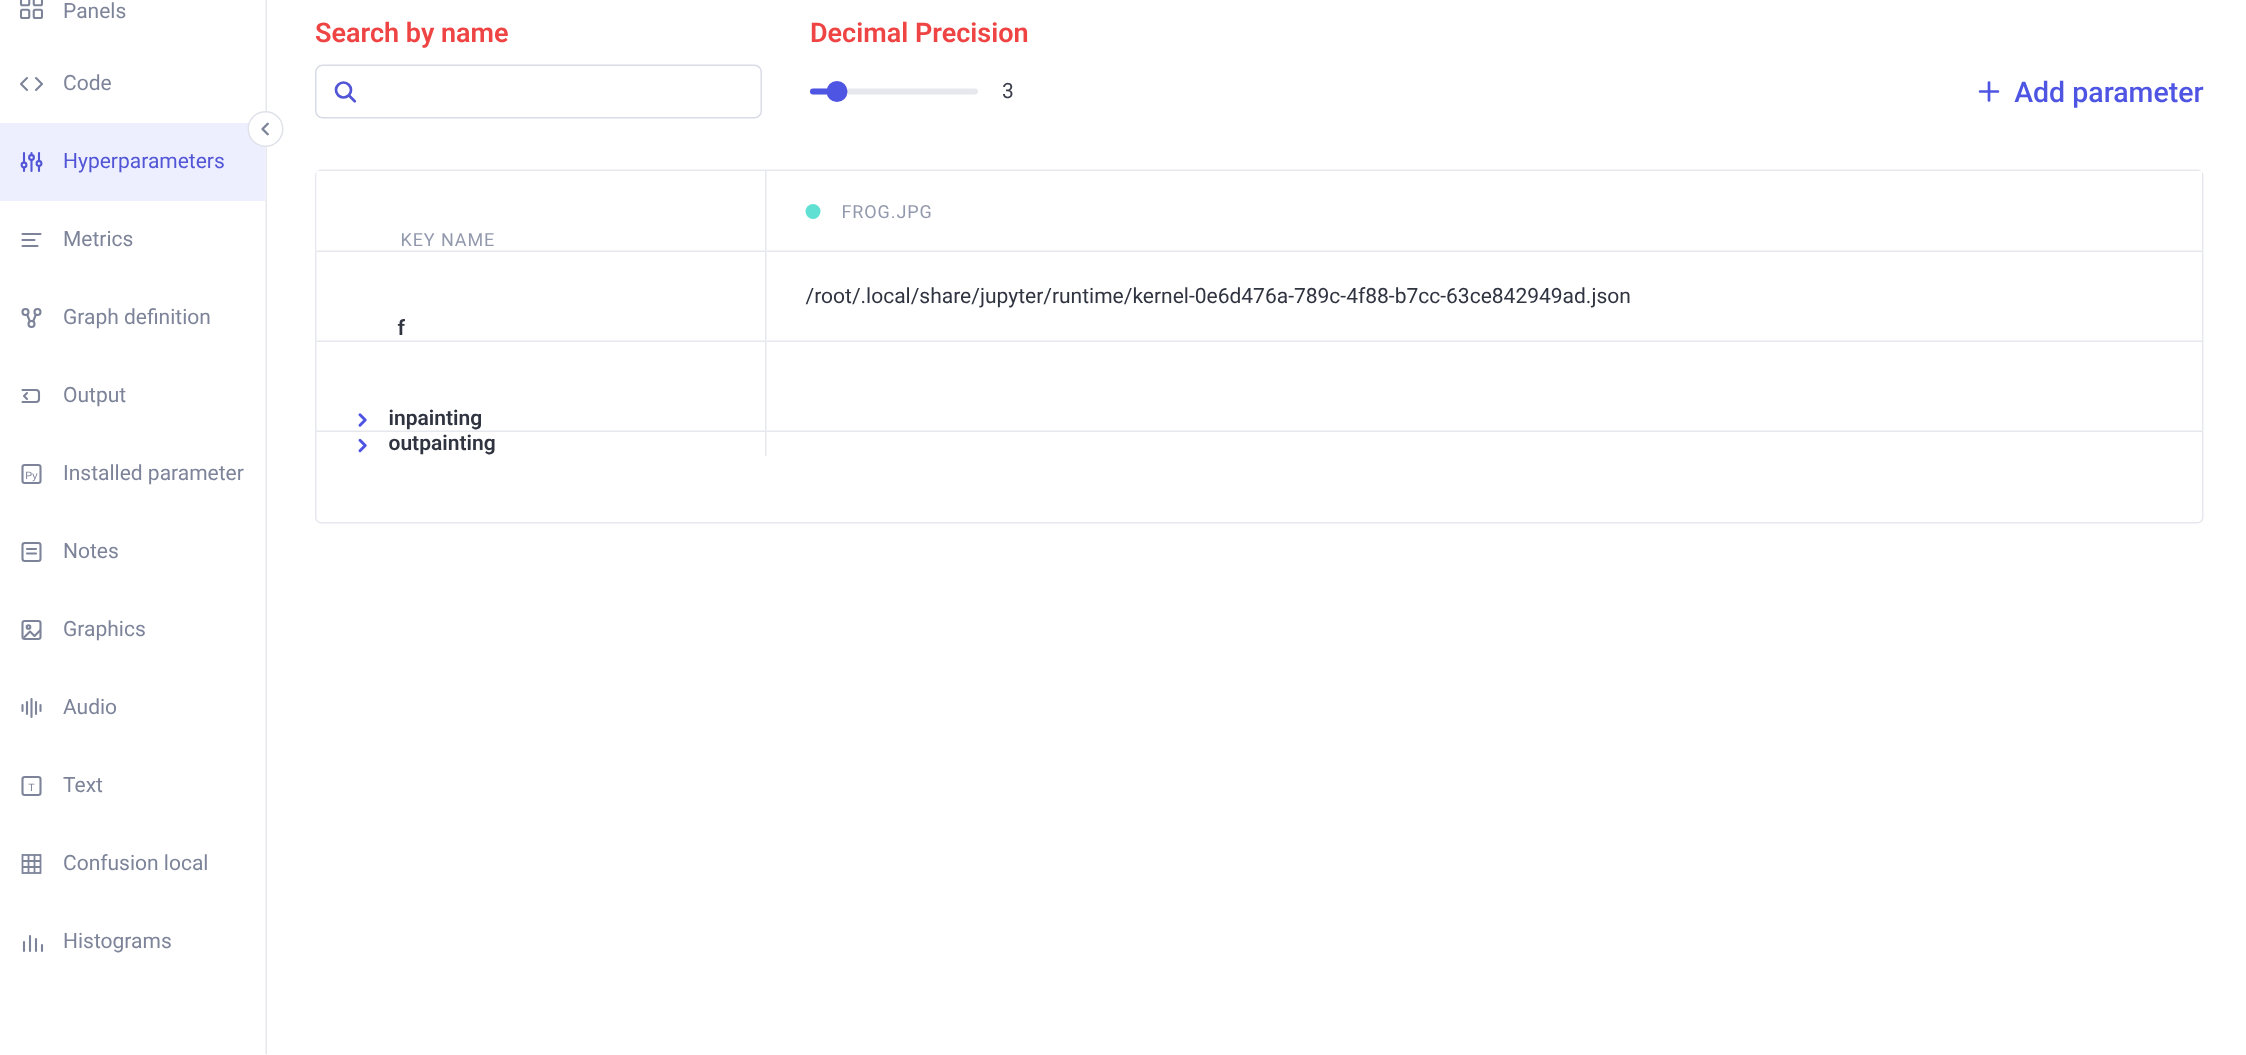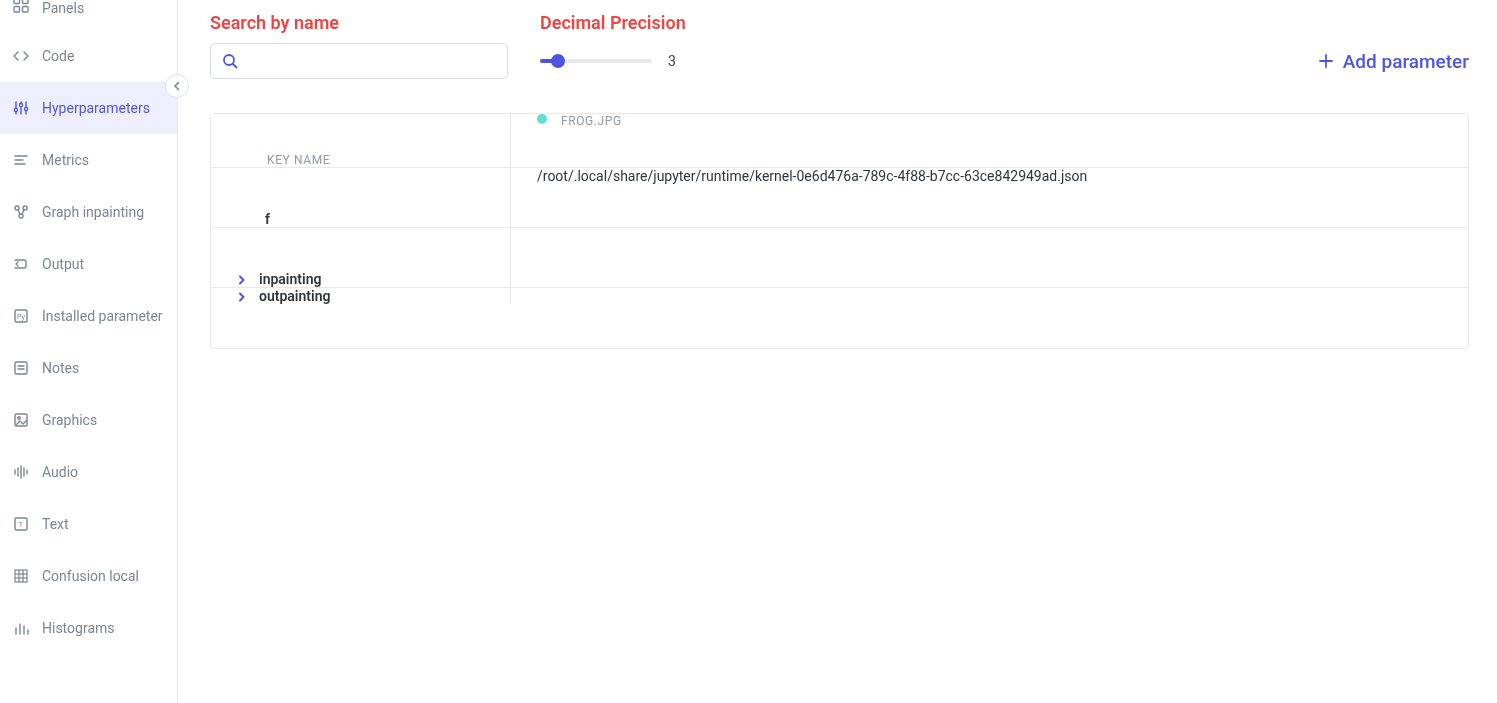--- a/index.html
+++ b/index.html
@@ -165,20 +165,21 @@
       border-right: 1px solid #e6e8ee;
       display: flex;
       align-items: flex-end;
       padding-left: 24px;
       padding-right: 12px;
       gap: 10px;
     }
     .cell-val {
       flex: 1;
       display: flex;
+      align-items: center;
       padding: 0 26px;
       font-size: 14px;
       color: #2f3440;
     }
     .row.header { min-height: 54px; background: #fff; }
     .row.header .cell-key,
     .row.header .cell-val {
       font-size: 12px;
       letter-spacing: 0.6px;
       color: #9299ad;
@@ -266,21 +267,21 @@
   <div class="sidebar-item">
     <span class="icon">
       <svg width="16" height="16" viewBox="0 0 16 16" fill="none" stroke="currentColor" stroke-width="1.4">
         <circle cx="4" cy="4" r="2"></circle>
           <circle cx="12" cy="4" r="2"></circle>
           <circle cx="8" cy="12" r="2"></circle>
         <line x1="5" y1="5.5" x2="7" y2="10.5"></line>
           <line x1="11" y1="5.5" x2="9" y2="10.5"></line>
       </svg>
     </span>
-    <span class="label">Graph inpainting</span>
+    <span class="label">Graph definition</span>
   </div>
 
   <div class="sidebar-item">
     <span class="icon">
       <svg width="16" height="16" viewBox="0 0 16 16" fill="none" stroke="currentColor" stroke-width="1.4" stroke-linecap="round" stroke-linejoin="round">
         <path d="M2 4 h9 a2 2 0 0 1 2 2 v4 a2 2 0 0 1 -2 2 h-9"></path>
           <polyline points="5 6 3 8 5 10"></polyline>
       </svg>
     </span>
     <span class="label">Output</span>

